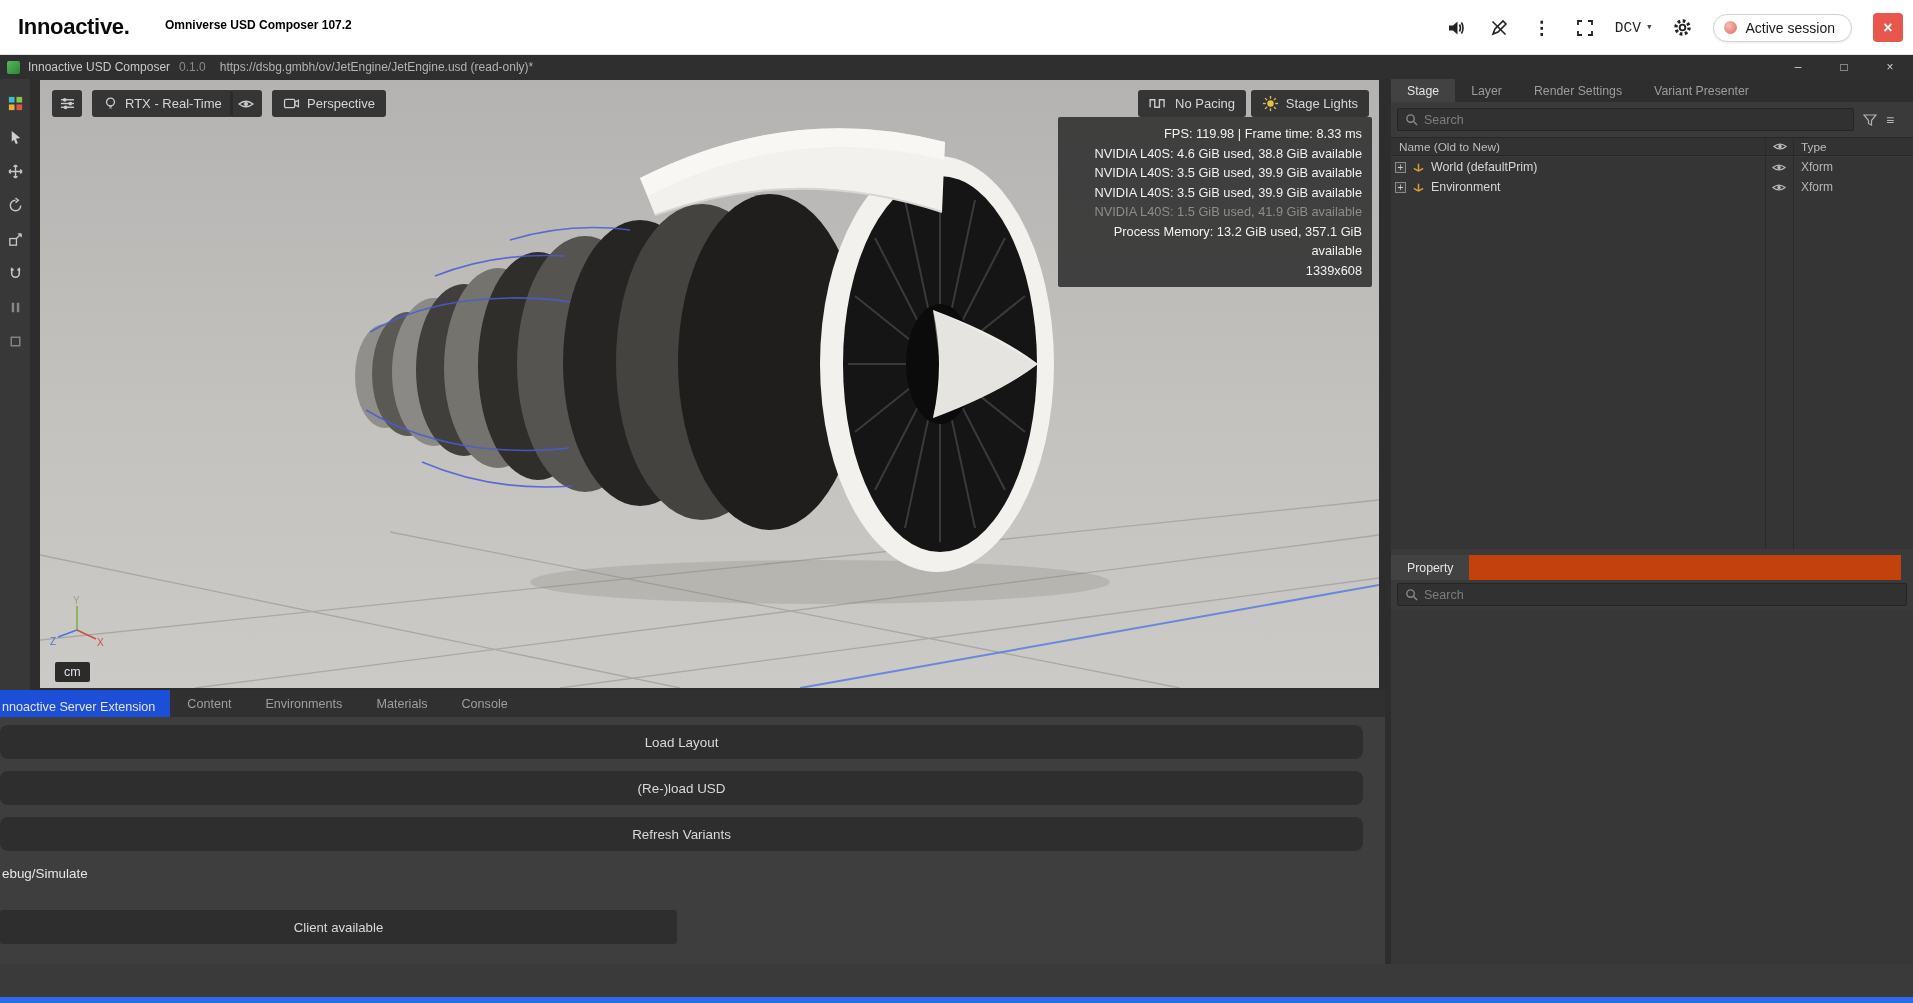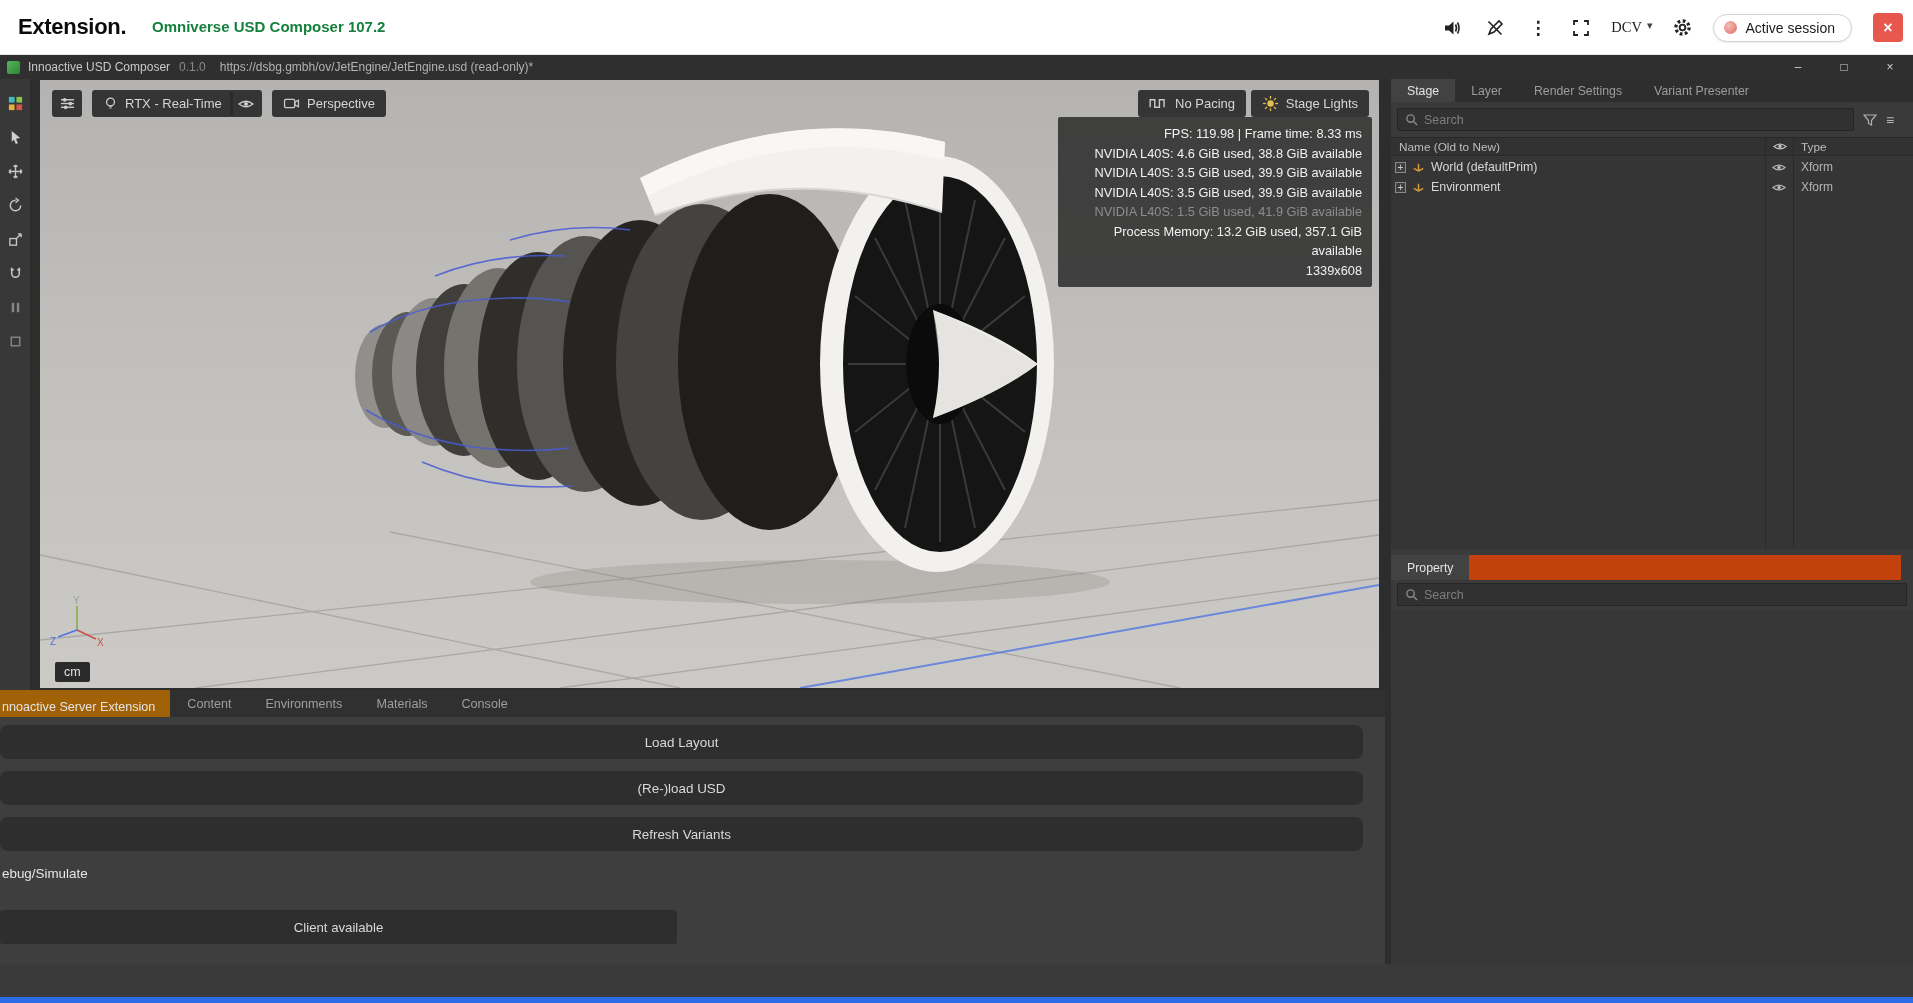--- a/index.html
+++ b/index.html
@@ -2,25 +2,25 @@
 <html><head>
 <meta charset="utf-8">
 <style>
   *{box-sizing:border-box;margin:0;padding:0}
   html,body{width:1913px;height:1003px;overflow:hidden}
   body{position:relative;background:#2d2d2d;font-family:"Liberation Sans","DejaVu Sans",sans-serif}
 
   
   .topbar{position:absolute;left:0;top:0;width:1913px;height:55px;background:#ffffff;border-bottom:1px solid #e6e6e6}
   .logo{position:absolute;left:18px;top:14px;font-size:22px;font-weight:bold;letter-spacing:-.3px;color:#0b0b0b}
-  .app-title{position:absolute;left:152px;top:18px;font-size:15px;font-weight:bold;color:#15803d}
+  .app-title{position:absolute;left:165px;top:18px;font-size:12px;font-weight:bold;color:#000000}
   .topbar-right{position:absolute;right:10px;top:0;height:55px;display:flex;align-items:center;gap:17px}
   .icon-btn{background:none;border:none;width:26px;height:26px;display:flex;align-items:center;justify-content:center;cursor:pointer}
   .icon-btn.glyph{font-size:18px;color:#222;font-weight:bold}
-  .dcv-btn{background:none;border:none;display:flex;gap:5px;font-size:14.5px;color:#222;cursor:pointer;font-family:Liberation Serif, serif}
+  .dcv-btn{background:none;border:none;display:flex;gap:5px;font-size:14.5px;color:#222;cursor:pointer;font-family:Liberation Mono, monospace}
   .dcv-btn .chev{font-size:11px;color:#444}
   .session-pill{display:flex;align-items:center;gap:9px;padding:5px 16px 5px 10px;border:1px solid #d3d3d3;border-radius:17px;background:#fff;box-shadow:0 1px 2px rgba(0,0,0,.08);font-size:14px;color:#1b1b1b;cursor:pointer;font-family:inherit}
   .session-dot{width:13px;height:13px;border-radius:50%;background:radial-gradient(circle at 35% 35%,#f4bcb6,#e06a60)}
   .close-red{width:30px;height:29px;border-radius:4px;background:#e8574d;color:#fff;font-size:16px;font-weight:bold;border:none;display:flex;align-items:center;justify-content:center;cursor:pointer;margin-left:4px}
 
   
   .titlebar{position:absolute;left:0;top:55px;width:1913px;height:24px;background:#2f2f2f;display:flex;align-items:center;padding-left:7px;font-size:12px}
   .app-ico{width:13px;height:13px;border-radius:2px;background:linear-gradient(135deg,#55b85b,#2f8436);margin-right:8px}
   .tb-name{color:#c9c9c9}
   .tb-ver{color:#8a8a8a;margin-left:9px}
@@ -63,34 +63,34 @@
   .row-eye{position:absolute;left:381px;display:flex;align-items:center;background:none;border:none;cursor:pointer}
   .row-type{position:absolute;left:410px;color:#b5b5b5;font-size:12px}
   .prop-tabs{position:absolute;top:476px;left:0;right:12px;height:25px;background:#c2410c;display:flex}
   .prop-search-row{top:504px}
   .prop-body{position:absolute;top:531px;left:0;right:0;bottom:0;background:#373737}
 
   
   .bottom-panel{position:absolute;left:0;top:690px;width:1385px;height:274px;background:#3e3e3e}
   .bp-tabs{position:absolute;left:0;top:0;right:0;height:27px;background:#303030;display:flex}
   .bp-tab{padding:0 17px;display:flex;align-items:center;font-size:12.6px;color:#9e9e9e;cursor:pointer;white-space:nowrap}
-  .bp-tab.active{background:#a16207;color:#e3e3e3;padding:7px 15px 0 2px}
+  .bp-tab.active{background:#1d4ed8;color:#e3e3e3;padding:7px 15px 0 2px}
   .wide-btn{position:absolute;left:0;width:1363px;height:34px;background:#2e2e2e;border:none;border-radius:8px;color:#d9d9d9;font-size:13.4px;display:flex;align-items:center;justify-content:center;cursor:pointer;font-family:inherit}
   .half-btn{position:absolute;top:220px;height:34px;background:#2e2e2e;border:none;border-radius:3px;color:#d9d9d9;font-size:13.2px;display:flex;align-items:center;justify-content:center;cursor:pointer;font-family:inherit}
   .debug-label{position:absolute;left:2px;top:176px;font-size:13.4px;color:#e6e6e6}
 
   
   .bottom-strip{position:absolute;left:0;top:964px;width:1913px;height:33px;background:#3a3a3a}
   .blue-bar{position:absolute;left:0;top:997px;width:1913px;height:6px;background:#2c6ce8}
 </style>
 </head>
 <body>
 
 <header class="topbar">
-  <div class="logo">Extension.</div>
+  <div class="logo">Innoactive.</div>
   <div class="app-title">Omniverse USD Composer 107.2</div>
   <div class="topbar-right">
     <button class="icon-btn" title="">
       <svg width="20" height="20" viewBox="0 0 20 20">
           <path d="M3,7.5 H7 L11.5,3.5 V16.5 L7,12.5 H3 Z" fill="#222"></path>
           <path d="M13.5,6.5 Q15.5,10 13.5,13.5" stroke="#222" fill="none" stroke-width="1.6"></path>
           <path d="M15.5,4.5 Q18.5,10 15.5,15.5" stroke="#222" fill="none" stroke-width="1.6"></path>
         </svg>
     </button>
     <button class="icon-btn">

